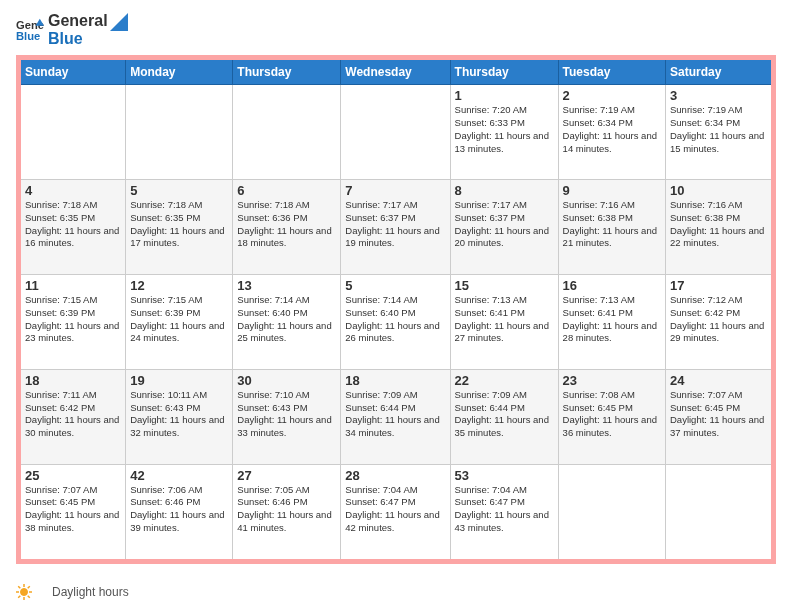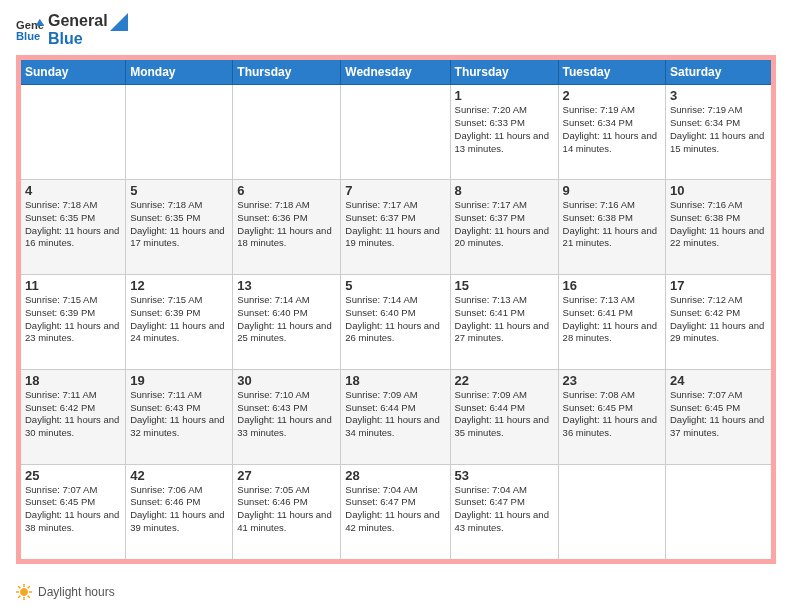--- a/index.html
+++ b/index.html
@@ -233,21 +233,21 @@
         </tr>
         <tr>
           <td>
             <span class="day-number">18</span>
             <div class="day-info">Sunrise: 7:11 AM
 Sunset: 6:42 PM
 Daylight: 11 hours and 30 minutes.</div>
           </td>
           <td>
             <span class="day-number">19</span>
-            <div class="day-info">Sunrise: 7:11 AM
+            <div class="day-info">Sunrise: 10:11 AM
 Sunset: 6:43 PM
 Daylight: 11 hours and 32 minutes.</div>
           </td>
           <td>
             <span class="day-number">30</span>
             <div class="day-info">Sunrise: 7:10 AM
 Sunset: 6:43 PM
 Daylight: 11 hours and 33 minutes.</div>
           </td>
           <td>
@@ -305,21 +305,21 @@
             <div class="day-info">Sunrise: 7:04 AM
 Sunset: 6:47 PM
 Daylight: 11 hours and 43 minutes.</div>
           </td>
           <td class="empty-cell"></td>
           <td class="empty-cell"></td>
         </tr>
       </tbody>
   </table>
 
-  <div style="display:flex;align-items:center;gap:6px;margin-top:20px;">
+  <div style="display:flex;align-items:center;gap:20px;margin-top:20px;">
     <svg width="16" height="16" viewBox="0 0 16 16">
       <circle cx="8" cy="8" r="3.5" fill="#f5a623" stroke="#f5a623"></circle>
       <line x1="8" y1="0" x2="8" y2="3" stroke="#f5a623" stroke-width="1.5"></line>
       <line x1="8" y1="13" x2="8" y2="16" stroke="#f5a623" stroke-width="1.5"></line>
       <line x1="0" y1="8" x2="3" y2="8" stroke="#f5a623" stroke-width="1.5"></line>
       <line x1="13" y1="8" x2="16" y2="8" stroke="#f5a623" stroke-width="1.5"></line>
       <line x1="2.2" y1="2.2" x2="4.3" y2="4.3" stroke="#f5a623" stroke-width="1.5"></line>
       <line x1="11.7" y1="11.7" x2="13.8" y2="13.8" stroke="#f5a623" stroke-width="1.5"></line>
       <line x1="13.8" y1="2.2" x2="11.7" y2="4.3" stroke="#f5a623" stroke-width="1.5"></line>
       <line x1="4.3" y1="11.7" x2="2.2" y2="13.8" stroke="#f5a623" stroke-width="1.5"></line>

